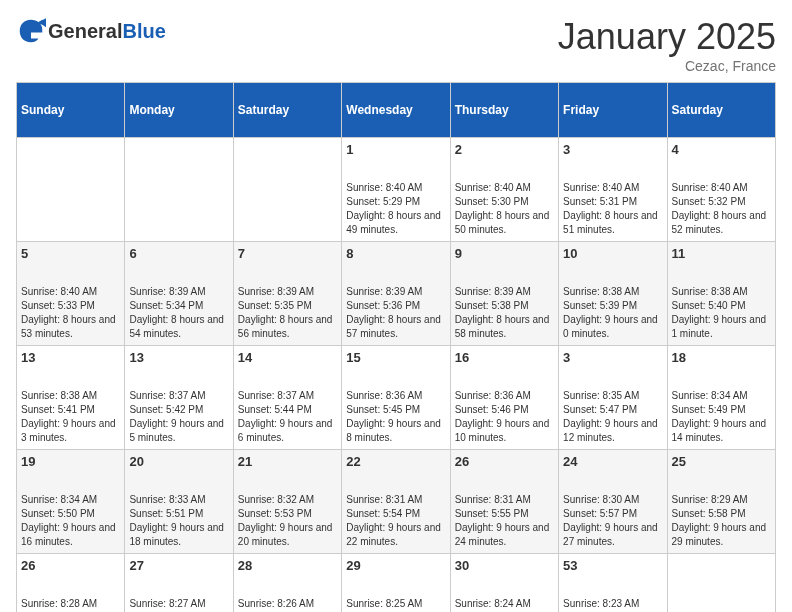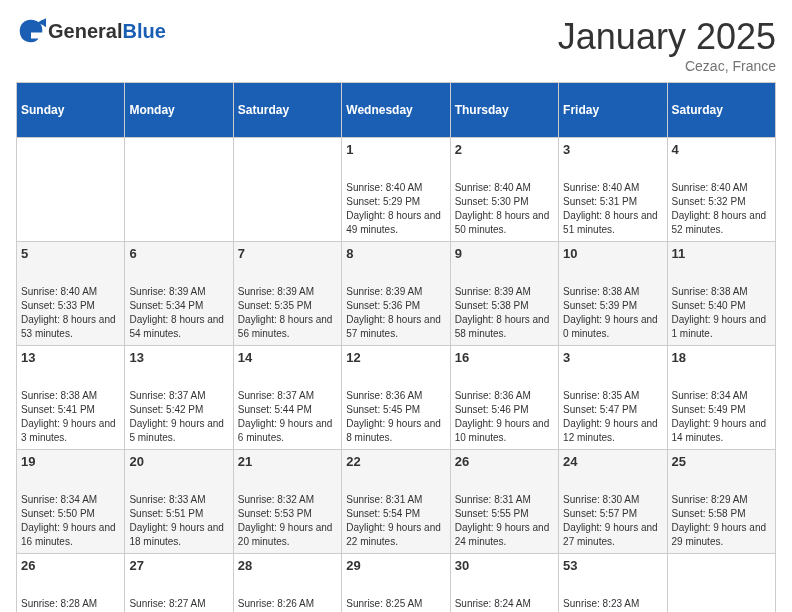--- a/index.html
+++ b/index.html
@@ -182,21 +182,21 @@
         </td>
         <td>
           <span class="day-number">13</span>
           <div class="day-info">Sunrise: 8:37 AM<br>Sunset: 5:42 PM<br>Daylight: 9 hours and 5 minutes.</div>
         </td>
         <td>
           <span class="day-number">14</span>
           <div class="day-info">Sunrise: 8:37 AM<br>Sunset: 5:44 PM<br>Daylight: 9 hours and 6 minutes.</div>
         </td>
         <td>
-          <span class="day-number">12</span>
+          <span class="day-number">15</span>
           <div class="day-info">Sunrise: 8:36 AM<br>Sunset: 5:45 PM<br>Daylight: 9 hours and 8 minutes.</div>
         </td>
         <td>
           <span class="day-number">16</span>
           <div class="day-info">Sunrise: 8:36 AM<br>Sunset: 5:46 PM<br>Daylight: 9 hours and 10 minutes.</div>
         </td>
         <td>
           <span class="day-number">3</span>
           <div class="day-info">Sunrise: 8:35 AM<br>Sunset: 5:47 PM<br>Daylight: 9 hours and 12 minutes.</div>
         </td>

